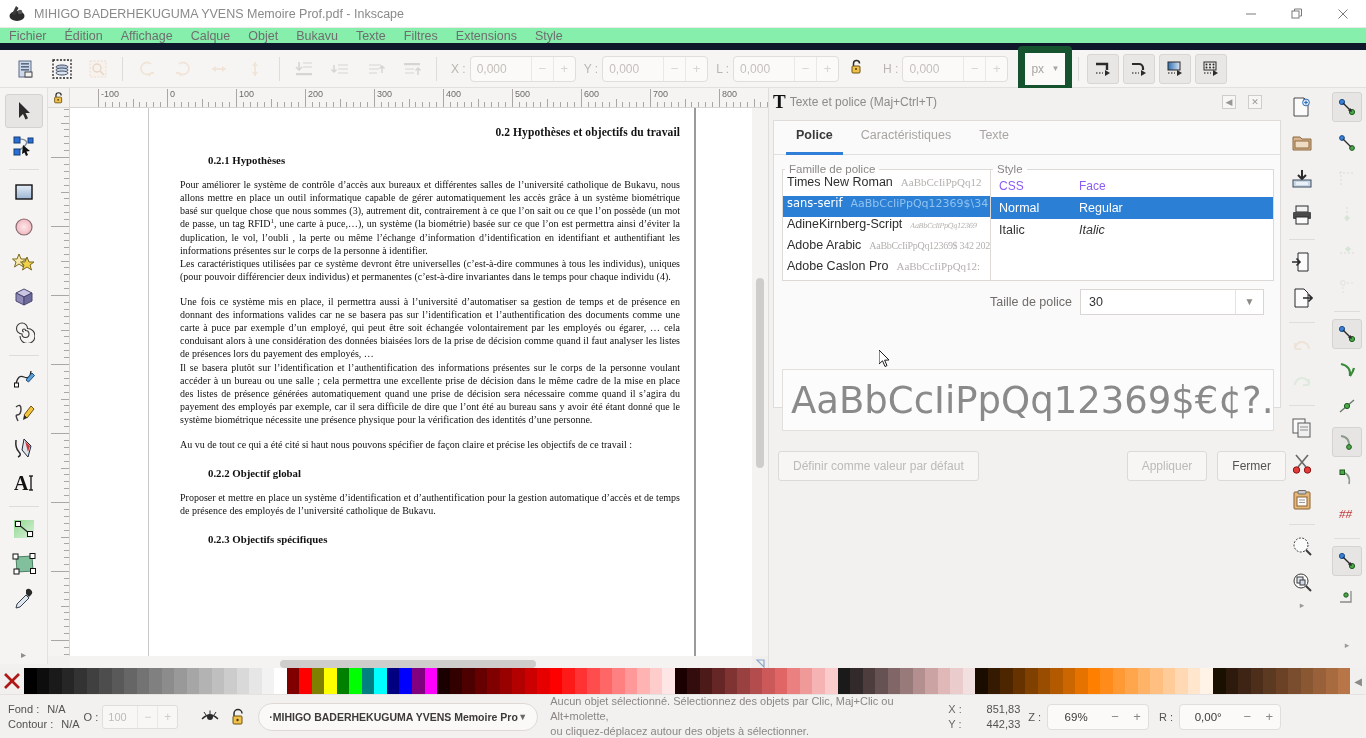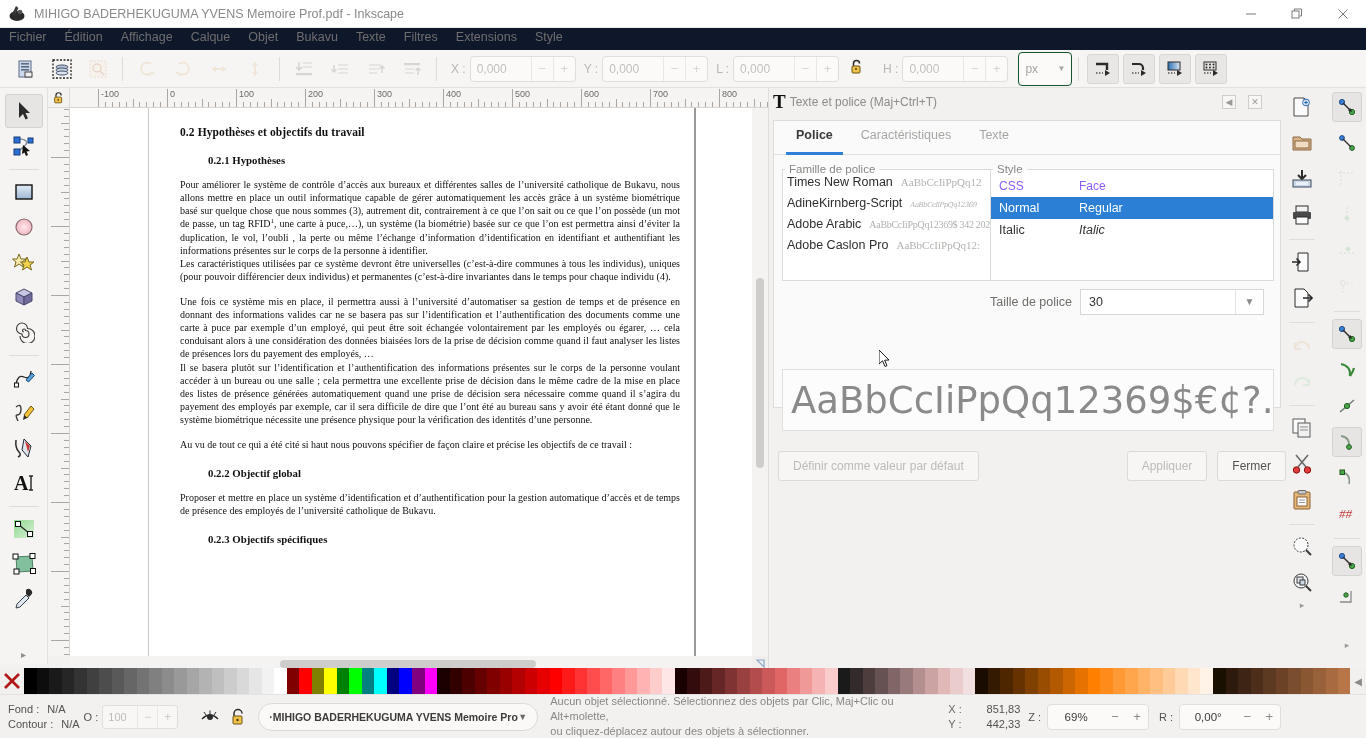--- a/index.html
+++ b/index.html
@@ -20,22 +20,22 @@
   }
   .tb-logo { width:22px; height:22px; margin-left:6px; position:relative; }
   .tb-logo svg { display:block; }
   .tb-title { margin-left:6px; font-size:12.5px; color:#8a8a8a; }
   .tb-btns { margin-left:auto; display:flex; height:28px; }
   .tb-btn { width:46px; height:28px; display:flex; align-items:center; justify-content:center; color:#7a7a7a; }
 
   
   .menubar {
     position:absolute; left:0; top:28px; width:1366px; height:22px;
-    background:#0f172a; display:flex; align-items:center;
-    border-bottom:5px solid #0f172a;
+    background:#86efac; display:flex; align-items:center;
+    border-bottom:7px solid #0f172a;
   }
   .menu-item { padding:2px 9px; font-size:12.5px; color:#6e6e6e; cursor:default; }
 
   
   .cmdbar {
     position:absolute; left:0; top:50px; width:1366px; height:38px;
     background:#f6f5f4; display:flex; align-items:center;
     border-bottom:1px solid #e3e1df;
   }
   .cb-btn { width:32px; height:30px; display:flex; align-items:center; justify-content:center; margin:0 2px; border-radius:3px; }
@@ -45,21 +45,21 @@
   .fld-label { font-size:12px; color:#b9b5b1; margin:0 4px 0 8px; }
   .spin {
     display:flex; align-items:center; height:26px;
     border:1px solid #e0ddda; border-radius:4px; background:#fbfaf9;
   }
   .spin .val { width:60px; padding:0 6px; font-size:12px; color:#c3bfbb; }
   .spin .stp { width:22px; text-align:center; color:#d8d4d0; font-size:13px; border-left:1px solid #eae7e4; line-height:24px; }
   .unitsel {
     display:flex; align-items:center; justify-content:space-between;
     width:54px; height:26px; padding:16px 6px; margin-left:10px;
-    border:1px solid #14532d; border-radius:4px; background:#fbfaf9;
+    border:7px solid #14532d; border-radius:4px; background:#fbfaf9;
     font-size:12px; color:#a8a4a0;
   }
   .lockicon { width:24px; margin:0 6px; text-align:center; }
 
   
   .toolbox {
     position:absolute; left:0; top:88px; width:48px; height:576px;
     background:#f5f4f3; border-right:1px solid #e3e1df;
     display:flex; flex-direction:column; align-items:center; padding-top:6px;
   }
@@ -91,21 +91,21 @@
     position:absolute; left:70px; top:108px; width:682px; height:548px;
     background:#ffffff; overflow:hidden;
   }
   .page-shadow { position:absolute; left:0; top:0; width:682px; height:548px; background:#fff; }
   .page-edge-l { position:absolute; left:78px; top:0; width:1px; height:548px; background:#c9c9c9; }
   .page-edge-r { position:absolute; left:624px; top:0; width:2px; height:548px; background:#9a9a9a; }
   .doc {
     position:absolute; left:110px; top:8px; width:500px;
     font-family:"Liberation Serif", serif; color:#111;
   }
-  .doc h2 { font-size:11.5px; font-weight:bold; text-align:left; margin:10px 0 8px 0; letter-spacing:.1px; }
+  .doc h2 { font-size:11.5px; font-weight:bold; text-align:right; margin:10px 0 8px 0; letter-spacing:.1px; }
   .doc h3 { font-size:10.8px; font-weight:bold; margin:16px 0 0 28px; }
   .doc p { font-size:10px; line-height:1.31; text-align:justify; margin-top:12px; text-indent:0; }
   .doc p.tight { margin-top:0; }
   .doc sup { font-size:7px; vertical-align:super; }
 
   
   .vscroll { position:absolute; left:752px; top:108px; width:16px; height:548px; background:#f4f3f2; }
   .vscroll .thumb { position:absolute; left:4px; top:170px; width:8px; height:190px; background:#cfcdcb; border-radius:4px; }
   .hscroll { position:absolute; left:70px; top:656px; width:682px; height:15px; background:#f4f3f2; }
   .hscroll .thumb { position:absolute; left:210px; top:4px; width:256px; height:8px; background:#cfcdcb; border-radius:4px; }
@@ -807,20 +807,24 @@
         <div class="tab">Texte</div>
       </div>
 
       <fieldset class="grp famgrp">
         <legend>Famille de police</legend>
         <div class="famlist">
           <div class="famrow">
             <span class="famname">Times New Roman</span>
             <span class="famprev pv-times">AaBbCcIiPpQq12</span>
           </div>
+          <div class="famrow sel">
+            <span class="famname">sans-serif</span>
+            <span class="famprev pv-sans">AaBbCcIiPpQq12369$\34</span>
+          </div>
           <div class="famrow">
             <span class="famname">AdineKirnberg-Script</span>
             <span class="famprev pv-script">AaBbCcIiPpQq12369</span>
           </div>
           <div class="famrow">
             <span class="famname">Adobe Arabic</span>
             <span class="famprev pv-arab">AaBbCcIiPpQq12369$ 342 2021</span>
           </div>
           <div class="famrow">
             <span class="famname">Adobe Caslon Pro</span>

